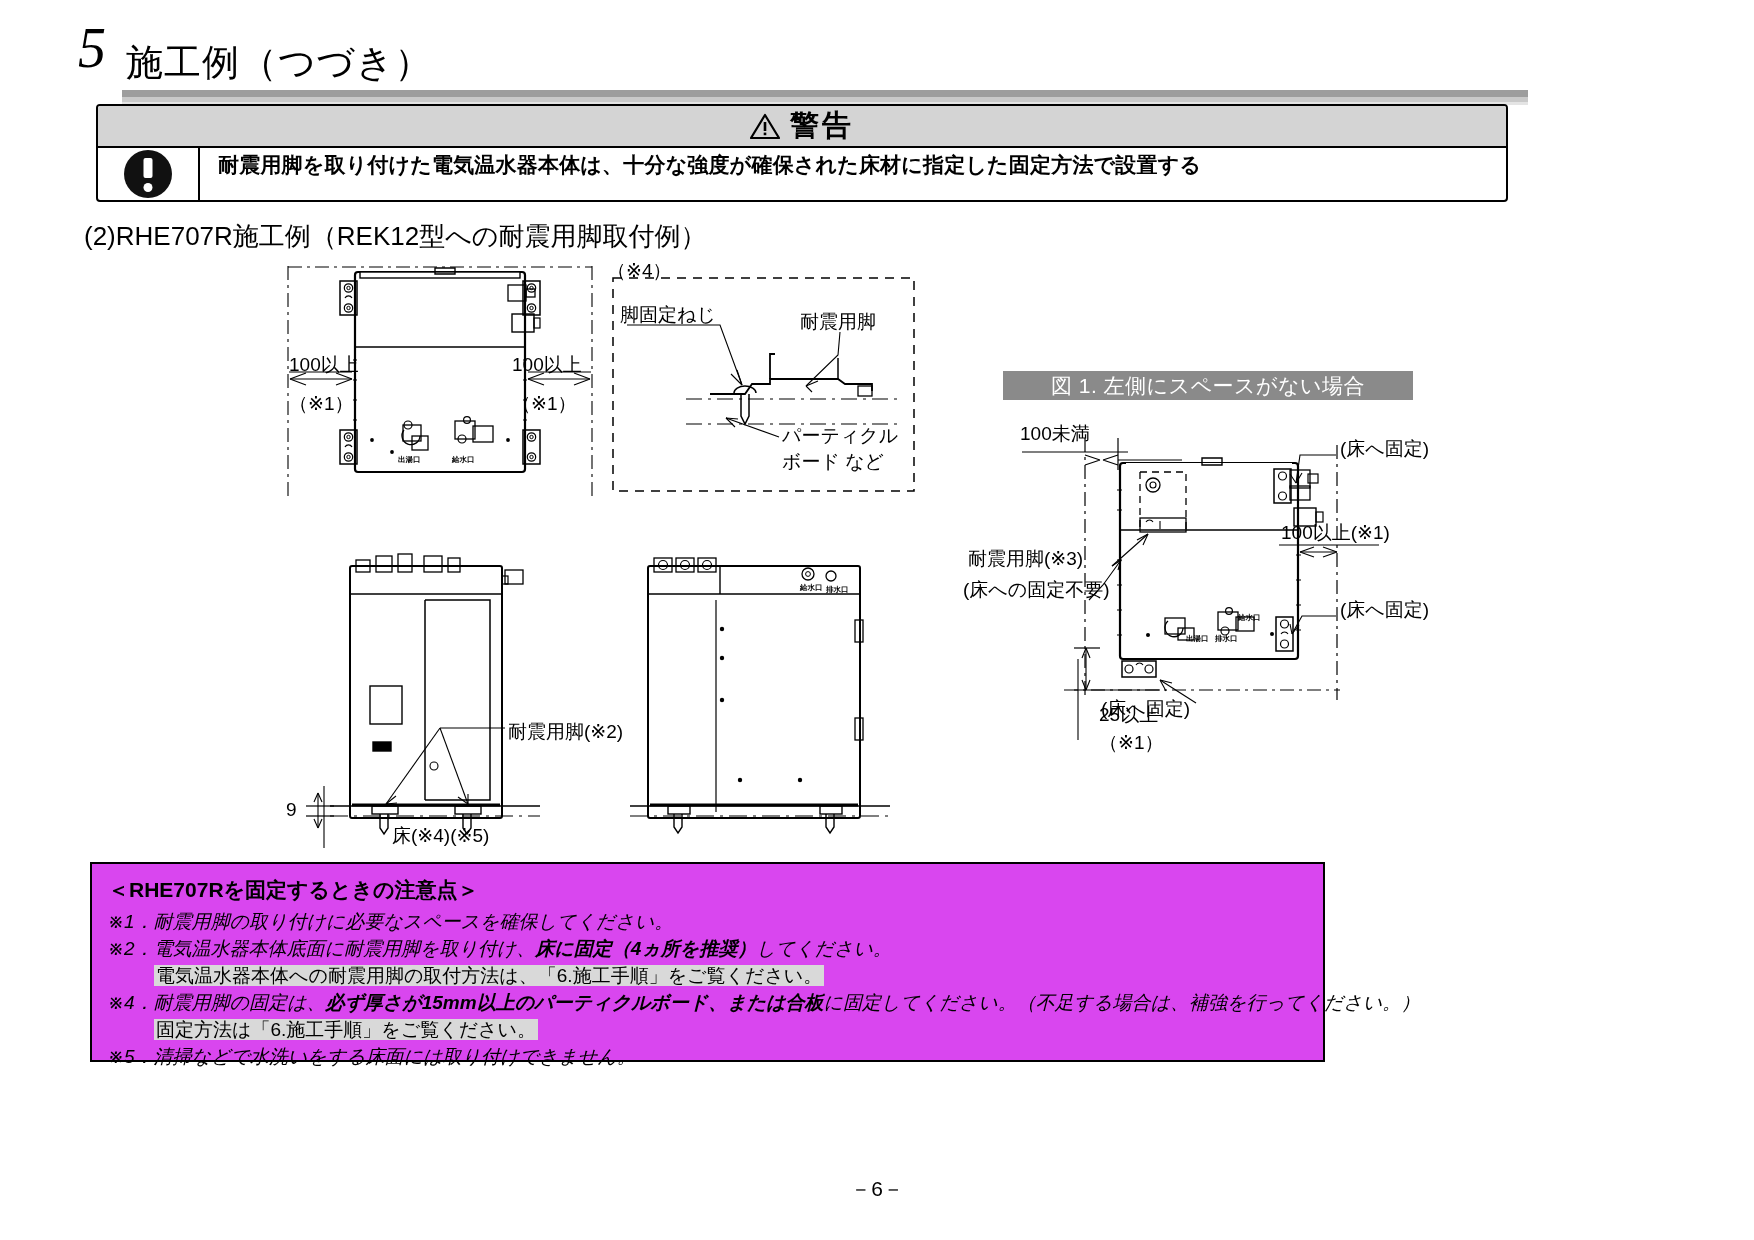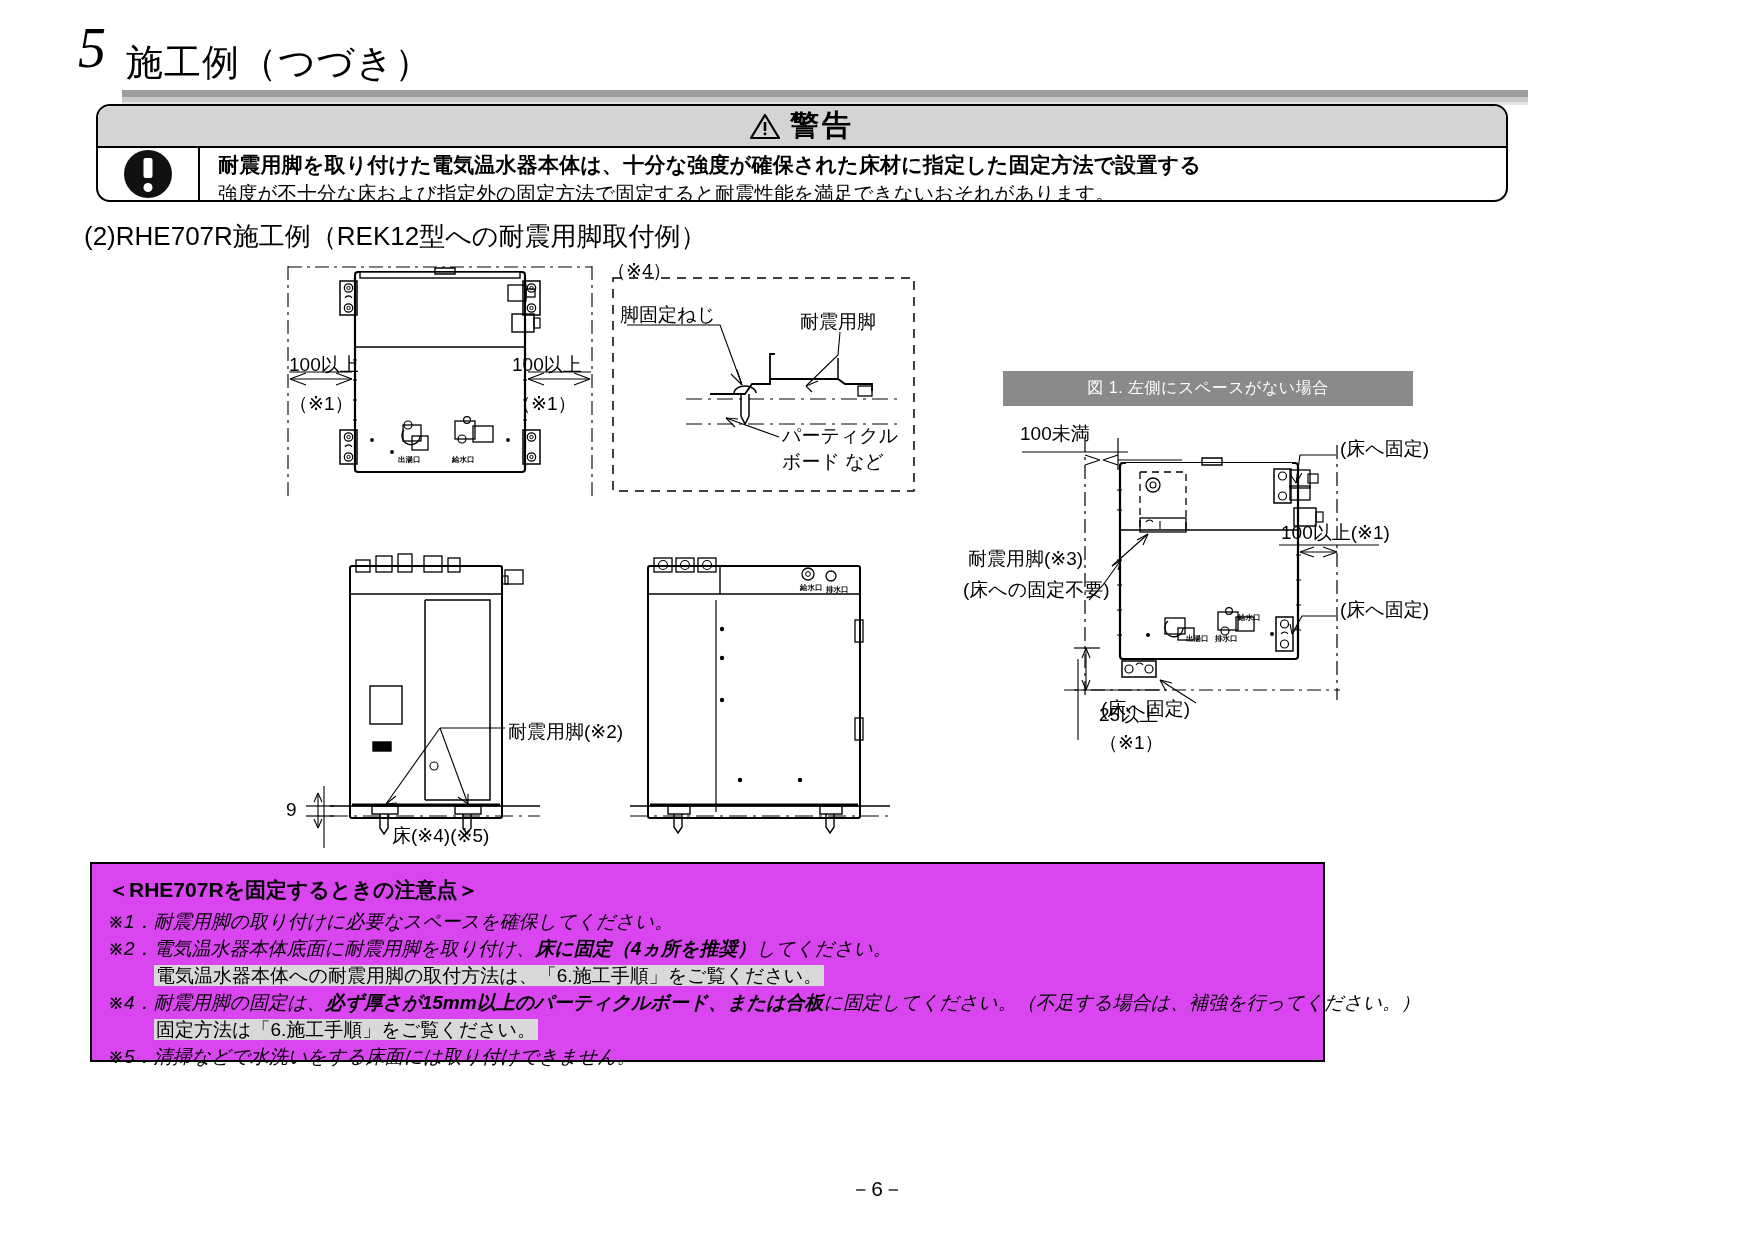--- a/index.html
+++ b/index.html
@@ -24,21 +24,21 @@
   .hdr-title {
     position:absolute; left:48px; top:14px;
     font-size:37px; font-weight:400; letter-spacing:1px; white-space:nowrap;
   }
   .hdr-rule-a { position:absolute; left:44px; top:66px; width:1406px; height:7px; background:#9d9d9d; }
   .hdr-rule-b { position:absolute; left:44px; top:73px; width:1406px; height:5px; background:#c9c9c9; }
   .hdr-rule-c { position:absolute; left:44px; top:78px; width:1406px; height:3px; background:#e4e4e4; }
 
   
   .warn { position:absolute; left:96px; top:104px; width:1412px; height:98px;
-          border:2.5px solid #000; border-radius:14px; overflow:hidden; background:#fff; }
+          border:2.5px solid #000; border-radius:4px; overflow:hidden; background:#fff; }
   .warn-bar { position:absolute; left:0; top:0; right:0; height:42px; background:#d4d4d4;
               border-bottom:2px solid #000; display:flex; align-items:center; justify-content:center; }
   .warn-bar-inner { display:flex; align-items:center; gap:10px; }
   .warn-tri { width:30px; height:27px; position:relative; }
   .warn-tri svg { display:block; }
   .warn-title { font-size:29px; font-weight:700; letter-spacing:3px; }
   .warn-body { position:absolute; left:0; top:42px; right:0; bottom:0; display:flex; }
   .warn-icon-cell { width:102px; display:flex; align-items:center; justify-content:center;
                     border-right:2px solid #000; }
   .excl { width:48px; height:48px; border-radius:50%; background:#111; position:relative; }
@@ -52,23 +52,23 @@
 
   
   .sec-head { position:absolute; left:84px; top:219px; font-size:26px; white-space:nowrap; }
 
   
   .dt { position:absolute; font-size:19px; white-space:nowrap; line-height:1.25; }
 
   svg.draw { position:absolute; left:0; top:0; width:1754px; height:1240px; pointer-events:none; }
 
   
-  .fig1bar { position:absolute; left:1003px; top:371px; width:410px; height:35px;
+  .fig1bar { position:absolute; left:1003px; top:371px; width:410px; height:29px;
              background:#8a8a8a; color:#fff; display:flex; align-items:center; justify-content:center;
-             font-size:16px; letter-spacing:0.5px; }
+             font-size:21px; letter-spacing:0.5px; }
   .notes-box { position:absolute; left:90px; top:862px; width:1235px; height:200px;
                border:2.5px solid #000; background:#d946ef; padding:12px 0 0 16px; }
   .n-title { font-size:21px; font-weight:700; margin-bottom:5px; }
   .n-row { font-size:19px; line-height:1.42; white-space:nowrap;font-style:italic; }
   .n-row b { font-weight:700; }
   .n-sub { font-size:19px; line-height:1.42; white-space:nowrap; padding-left:46px; }
   .hl { background:#d9d9d9; padding:0 2px; }
 
   
   .footer { position:absolute; left:0; right:0; top:1175px; text-align:center; font-size:21px; }
@@ -98,21 +98,20 @@
         </span>
         <span class="warn-title">警告</span>
       </div>
     </div>
     <div class="warn-body">
       <div class="warn-icon-cell">
         <span class="excl"></span>
       </div>
       <div class="warn-text">
         <div class="warn-l1">耐震用脚を取り付けた電気温水器本体は、十分な強度が確保された床材に指定した固定方法で設置する</div>
-        <div class="warn-l2">強度が不十分な床および指定外の固定方法で固定すると耐震性能を満足できないおそれがあります。</div>
       </div>
     </div>
   </div>
 
   <div class="sec-head">(2)RHE707R施工例（REK12型への耐震用脚取付例）</div>
 
   <div class="fig1bar">図 1. 左側にスペースがない場合</div>
 
   <div class="dt" style="left:289px; top:353px;">100以上</div>
   <div class="dt" style="left:289px; top:392px;">（※1）</div>

